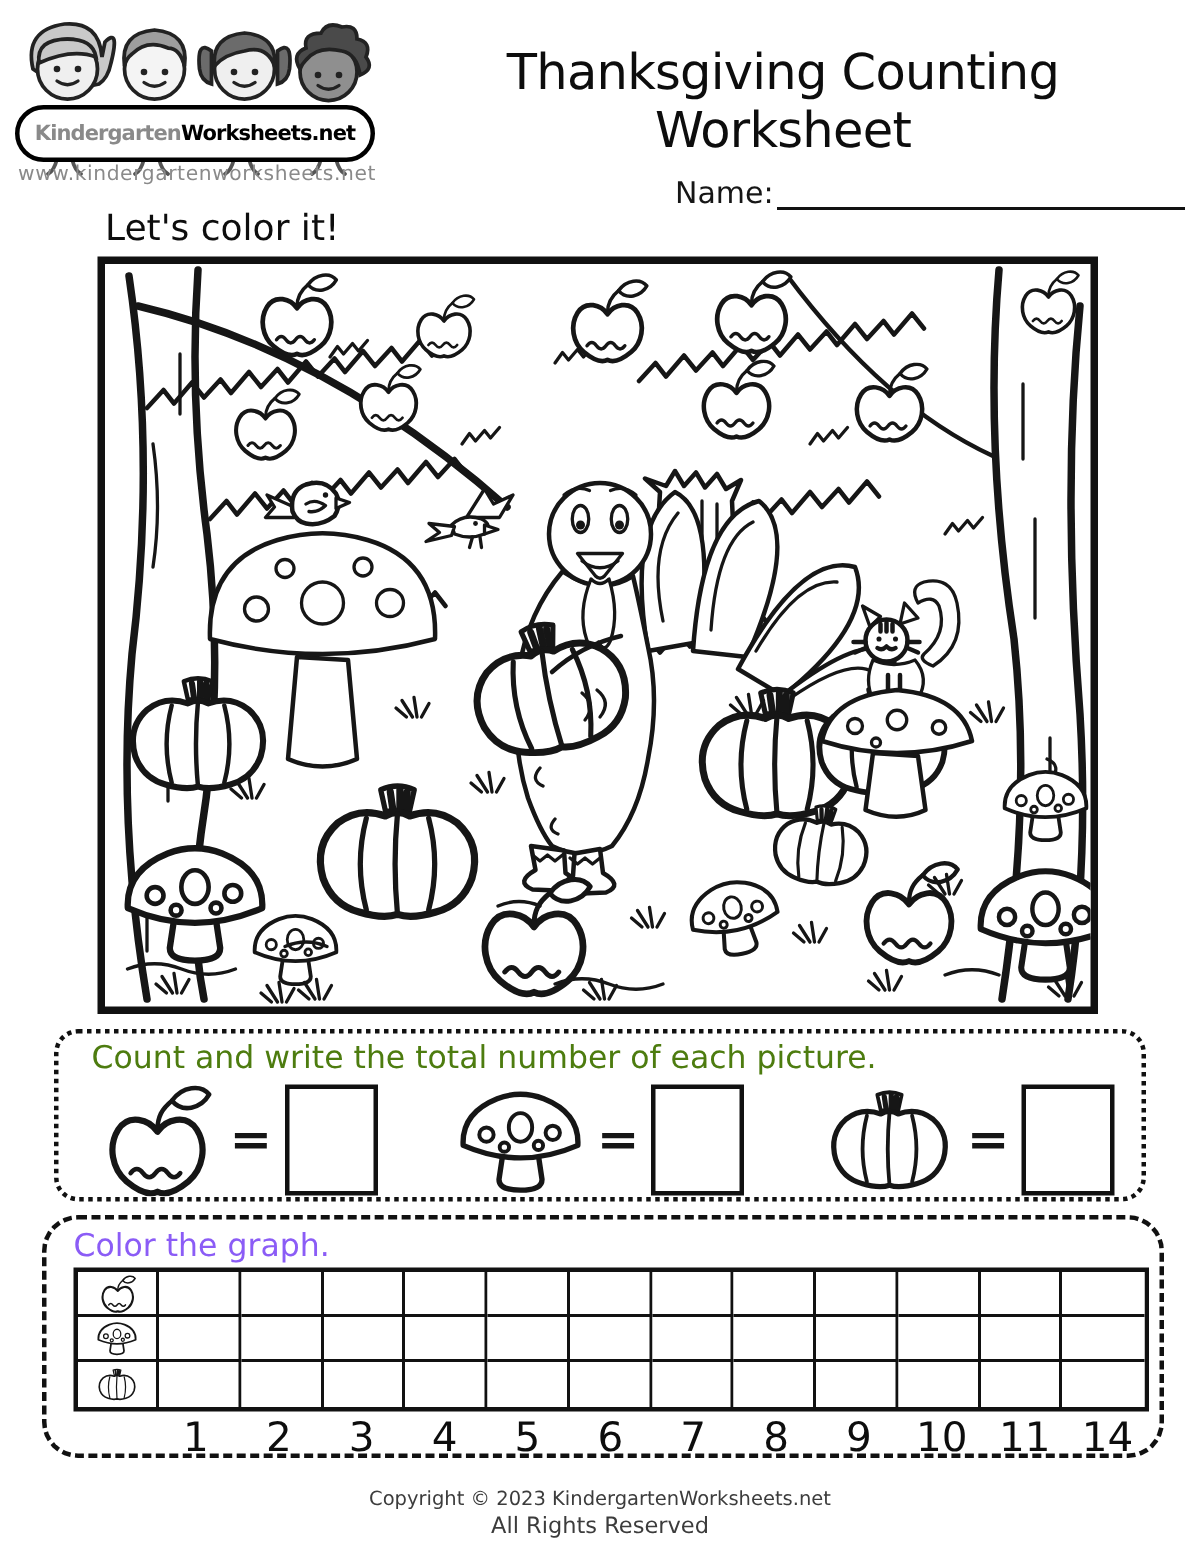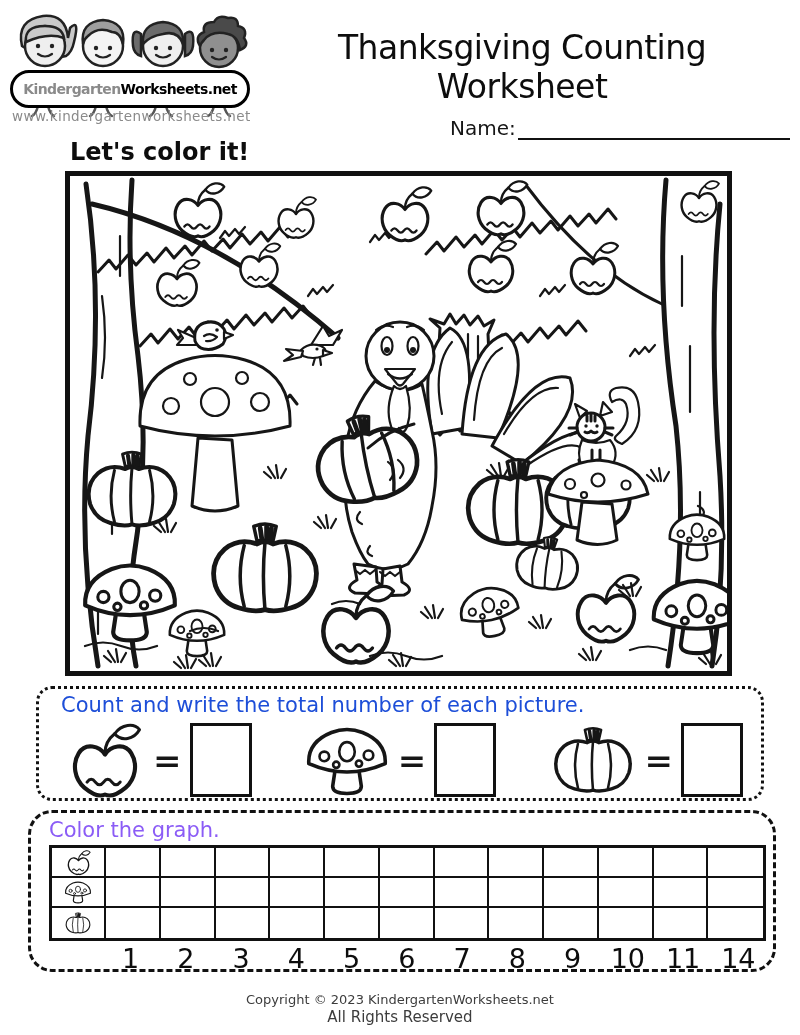--- a/index.html
+++ b/index.html
@@ -19,40 +19,40 @@
   }
   .logo-gray  { color:#8a8a8a; }
   .logo-black { color:#000; font-weight:800; }
   .site-url { position:absolute; left:12px; top:108px; font-size:13.5px; color:#8a8a8a; letter-spacing:0.4px; }
   .title {
     position:absolute; left:248px; right:4px; top:28px; text-align:center;
     font-size:33px; font-weight:500; letter-spacing:-0.5px; color:#0d0d0d;
   }
   .name-row { position:absolute; left:450px; top:116px; display:flex; align-items:flex-end; font-size:20px; }
   .name-line { display:inline-block; width:272px; border-bottom:2px solid #111; height:19px; margin-left:2px; }
-  .lets-color { position:absolute; left:70px; top:138px; font-size:24px; font-weight:700; color:#0d0d0d; }
+  .lets-color { position:absolute; left:70px; top:138px; font-size:24px; font-weight:400; color:#0d0d0d; }
 
   
   .scene-box {
     position:absolute; left:65px; top:171px; width:667px; height:505px;
     border:5px solid #111; background:#fff;
   }
   .scene-box svg { display:block; width:100%; height:100%; }
   .s-ln { fill:none; stroke:#161616; stroke-width:3; stroke-linecap:round; stroke-linejoin:round; }
   .s-fw { fill:#ffffff; stroke:#161616; stroke-width:3; stroke-linecap:round; stroke-linejoin:round; }
   .s-f2 { stroke-width:2.2; }
   .s-th { stroke-width:5; }
   .s-fill { fill:#161616; stroke:none; }
 
   
   .count-sec {
     position:absolute; left:36px; top:686px; width:728px; height:115px;
     border:3px dotted #111; border-radius:16px; background:#fff; padding:4px 14px 0 22px;
   }
-  .count-instr { font-size:21px; font-weight:500; color:#1d4ed8; }
+  .count-instr { font-size:21px; font-weight:500; color:#4d7c0f; }
   .count-row { display:flex; align-items:center; justify-content:space-between; margin-top:2px; padding:0 4px; }
   .count-group { display:flex; align-items:center; gap:8px; }
   .equals { font-size:34px; font-weight:900; line-height:1; transform:scaleY(0.9); }
   .answer-box { width:62px; height:74px; border:3px solid #111; background:#fff; }
   .cicon { display:block; }
 
   
   .graph-sec {
     position:absolute; left:28px; top:810px; width:748px; height:162px;
     border:3px dashed #111; border-radius:24px; background:#fff; padding:5px 0 0 18px;

